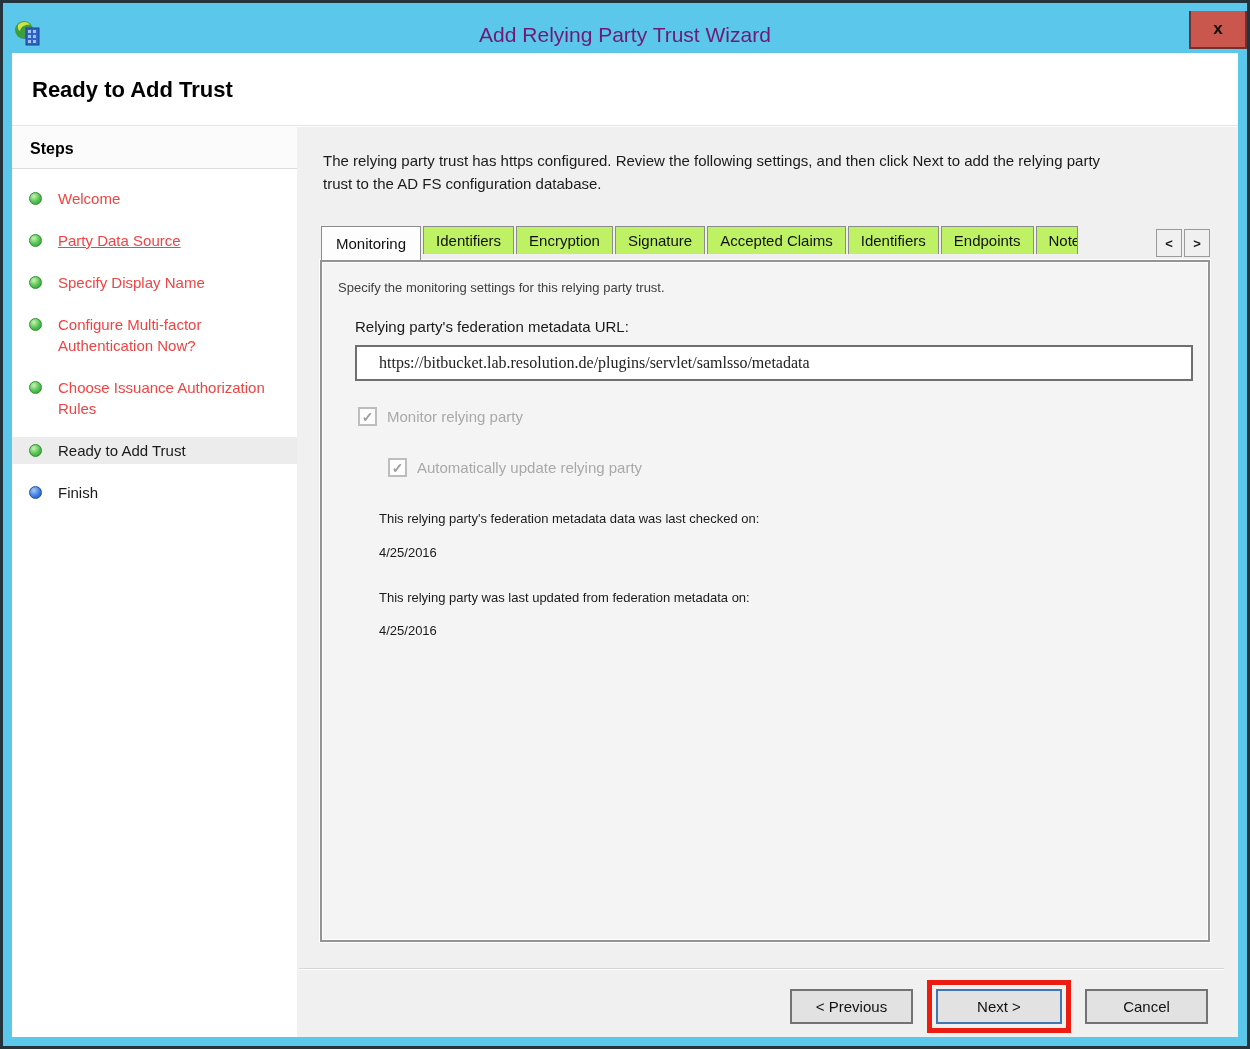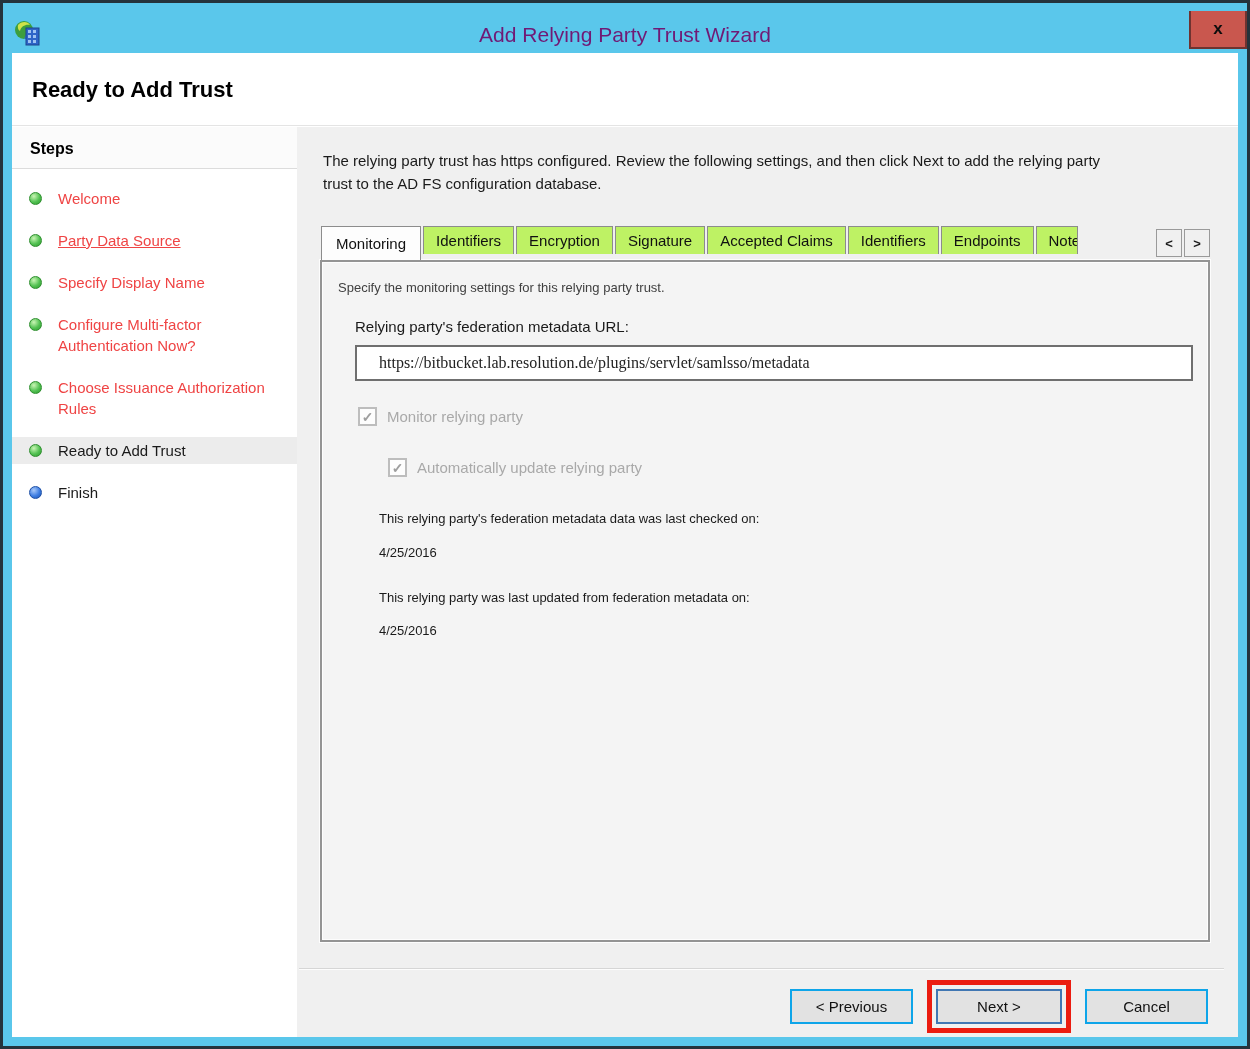--- a/index.html
+++ b/index.html
@@ -103,21 +103,21 @@
   .meta.d1 { top:283px; left:57px; }
   .meta.l2 { top:328px; left:57px; }
   .meta.d2 { top:361px; left:57px; }
   
   .footer-divider {
     position:absolute; left:2px; right:14px; top:841px; height:2px;
     border-top:1px solid #d6d6d6; border-bottom:1px solid #fdfdfd;
   }
   .footer { position:absolute; top:853px; right:30px; display:flex; align-items:center; gap:14px; }
   .btn {
-    width:123px; height:35px; background:#e2e2e2; border:2px solid #0ea5e9;
+    width:123px; height:35px; background:#e2e2e2; border:2px solid #737373;
     font-size:15px; color:#111; font-family:inherit; cursor:default;
   }
   .btn.next { width:126px; border:2px solid #4077b3; }
   .annotation { display:inline-block; border:5px solid #eb1c10; padding:4px; line-height:0; }
 </style>
 </head>
 <body>
 
 <div class="frame">
   <div class="titlebar">

